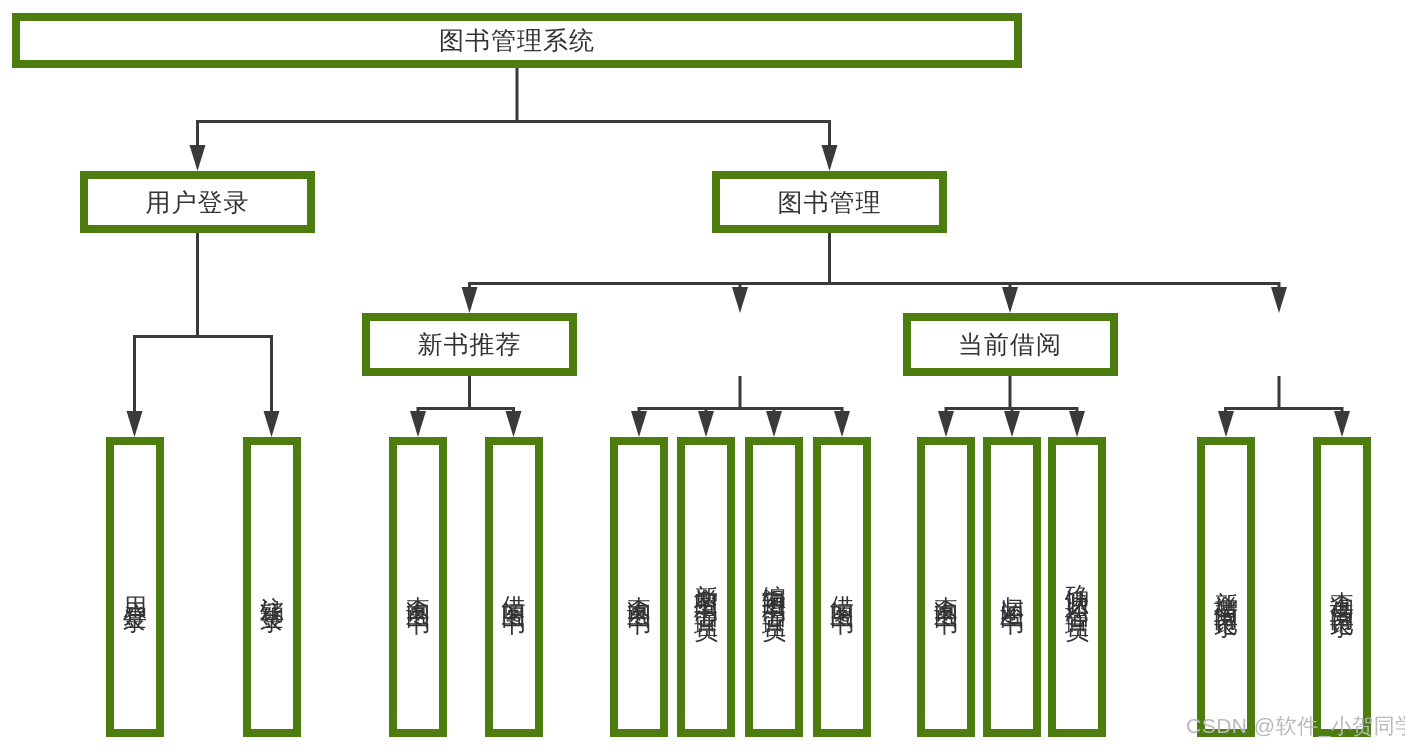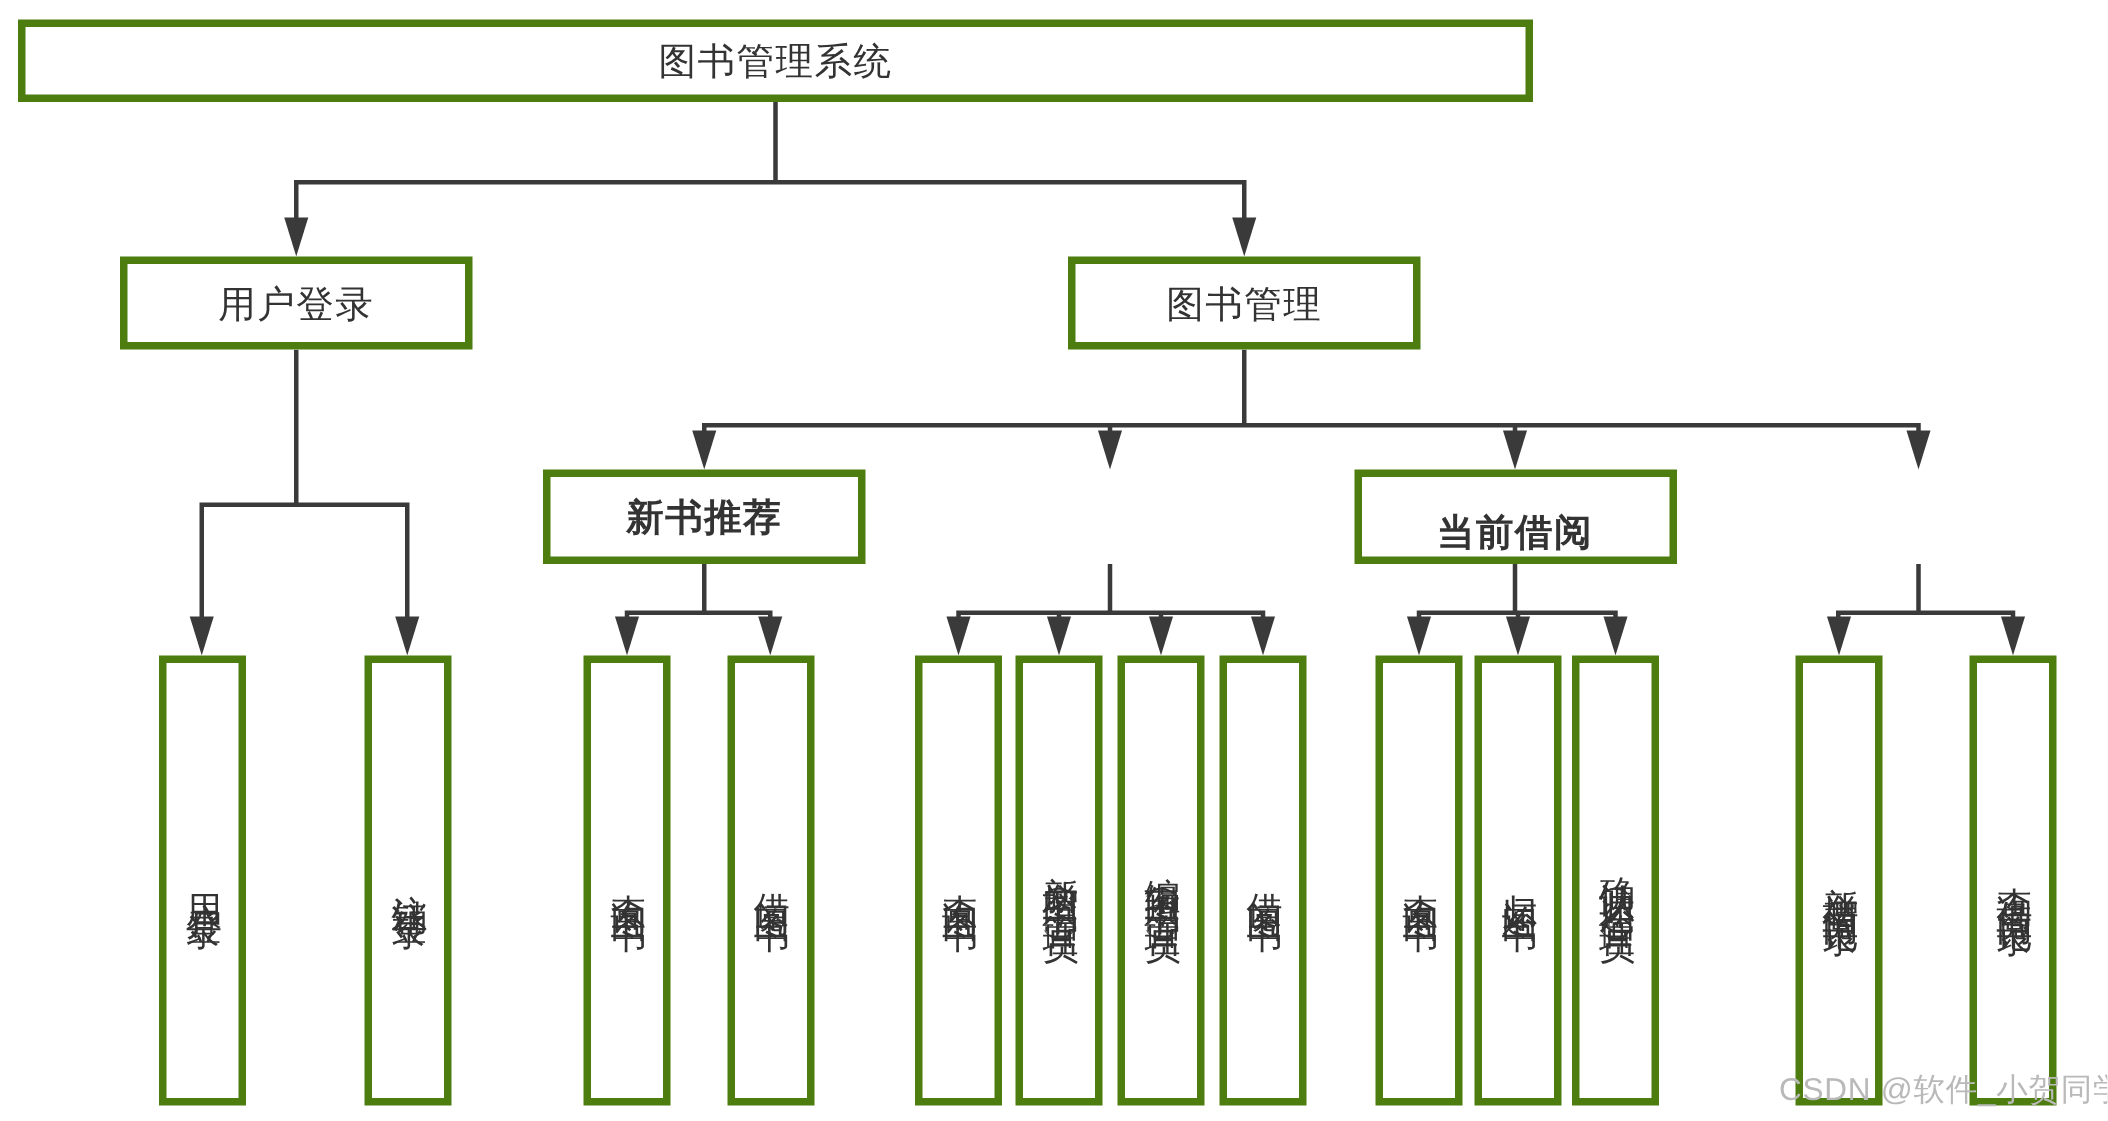--- a/index.html
+++ b/index.html
@@ -2,26 +2,26 @@
 <html><head>
 <meta charset="utf-8">
 <style>
   html,body{margin:0;padding:0;background:#fff;}
   .stage{
     position:relative;width:1405px;height:747px;background:#ffffff;
     font-family:"Liberation Sans","DejaVu Sans",sans-serif;overflow:hidden;
   }
   .connectors{position:absolute;left:0;top:0;z-index:0;}
   .node{
-    position:absolute;box-sizing:border-box;border:5px solid #4d7c0f;background:#ffffff;
+    position:absolute;box-sizing:border-box;border:8px solid #4d7c0f;background:#ffffff;
     display:flex;align-items:center;justify-content:center;color:#333333;z-index:1;
   }
   .node-root{left:12px;top:13px;width:1010px;height:55px;font-size:25px;letter-spacing:1px;}
   .node-branch{top:171px;width:235px;height:62px;font-size:25px;letter-spacing:1px;}
-  .node-section{top:313px;width:215px;height:63px;font-size:25px;letter-spacing:1px;font-weight:bold;}
+  .node-section{top:313px;width:215px;height:63px;font-size:25px;letter-spacing:1px;}
   .node-leaf{top:437px;width:58px;height:300px;}
   .node-leaf .vtext{
     writing-mode:vertical-rl;text-orientation:mixed;
     font-size:24px;letter-spacing:5px;line-height:1;color:#333333;white-space:nowrap;
   }
   .watermark{
     position:absolute;left:1186px;top:712px;z-index:2;
     font-size:21px;color:#b9b9b9;letter-spacing:0.5px;white-space:nowrap;
   }
 </style>
@@ -77,21 +77,21 @@
   <div class="node node-branch" style="left:80px;">
     <span>用户登录</span>
   </div>
   <div class="node node-branch" style="left:712px;font-family:Liberation Serif, serif;">
     <span>图书管理</span>
   </div>
 
   <div class="node node-section" style="left:362px;">
     <span>新书推荐</span>
   </div>
-  <div class="node node-section" style="left:902.5px;align-items:flex-end;">
+  <div class="node node-section" style="left:902.5px;">
     <span>当前借阅</span>
   </div>
 
   <div class="node node-leaf" style="left:106px;">
     <span class="vtext">用户登录</span>
   </div>
   <div class="node node-leaf" style="left:243px;">
     <span class="vtext">注销登录</span>
   </div>
   <div class="node node-leaf" style="left:389px;">

